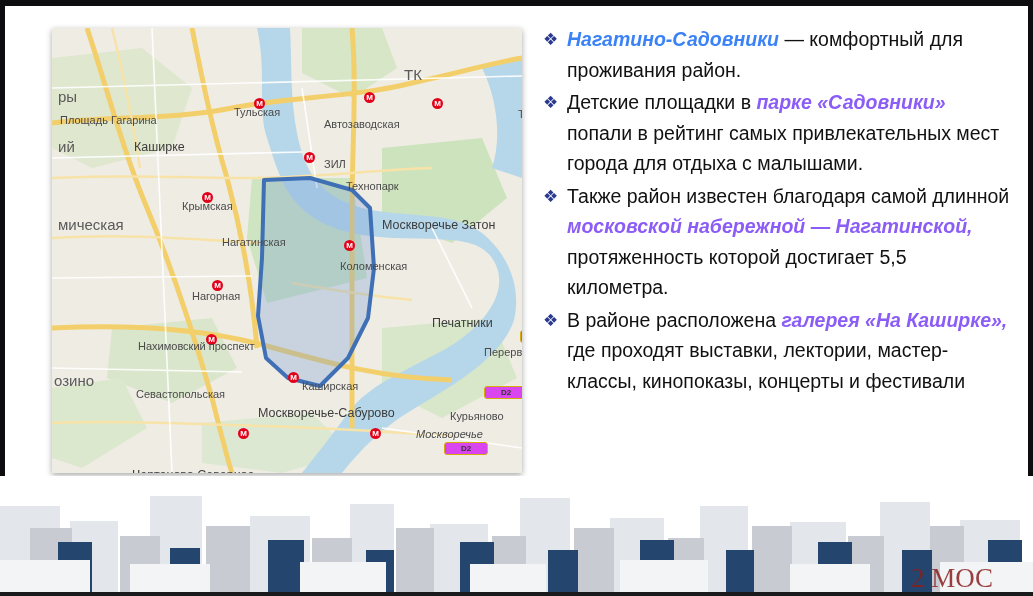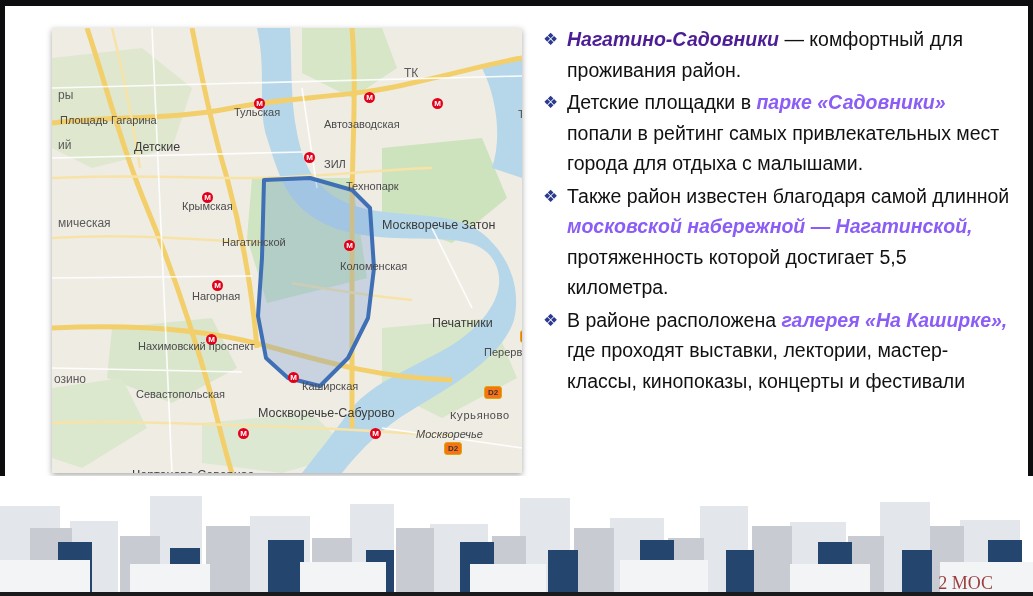--- a/index.html
+++ b/index.html
@@ -60,40 +60,40 @@
   .map-canvas svg { display: block; }
   .map-label {
     position: absolute;
     font-family: "Liberation Sans", sans-serif;
     color: #4b4b4b;
     white-space: nowrap;
     pointer-events: none;
   }
   .lbl-major { font-size: 12.5px; color: #3c3c3c; }
   .lbl-mid   { font-size: 11px;  color: #4a4a4a; }
-  .lbl-small { font-size: 12px;  color: #5a5a5a; }
+  .lbl-small { font-size: 15px;  color: #5a5a5a; }
   .metro-dot {
     position: absolute;
     width: 11px; height: 11px;
     border-radius: 50%;
     background: #e2001a;
     color: #fff;
     font-size: 8px;
     line-height: 11px;
     text-align: center;
     font-weight: bold;
   }
   .road-badge {
     position: absolute;
-    background: #f97316;
+    background: #d946ef;
     color: #333;
     font-size: 8px;
     font-weight: bold;
     border-radius: 3px;
-    padding: 0 3px;
+    padding: 0 16px;
     line-height: 11px;
     border: 1px solid #d8ab0d;
   }
 
   
   .text-panel {
     position: absolute;
     left: 543px;
     top: 24px;
     width: 470px;
@@ -108,21 +108,21 @@
   }
   .bullet-mark {
     position: absolute;
     left: 0;
     top: 2px;
     color: #2b3a8f;
     font-size: 17px;
     line-height: 28px;
   }
   .accent-blue {
-    color: #4c1d95;
+    color: #3b82f6;
     font-style: italic;
     font-weight: bold;
   }
   .bolditalic {
     font-style: italic;
     font-weight: bold;
     color: #8b5cf6;
   }
 
   
@@ -131,21 +131,21 @@
     left: 0;
     bottom: 0;
     width: 1033px;
     height: 120px;
     overflow: hidden;
   }
   .wm {
     position: absolute;
     right: 40px;
     bottom: 2px;
-    font-size: 18px;
+    font-size: 27px;
     color: #8a1f1f;
     font-family: "Liberation Serif", serif;
     opacity: .85;
   }
 </style>
 </head>
 <body>
 
 <div class="slide">
 
@@ -225,41 +225,41 @@
     <div id="badge-layer">
         <div class="road-badge" style="left: 468px; top: 302px;">D2</div>
         <div class="road-badge" style="left: 432px; top: 358px;">D2</div>
         <div class="road-badge" style="left: 392px; top: 414px;">D2</div>
       </div>
 
     <div id="label-layer">
         <div class="map-label lbl-small" style="left: 6px; top: 60px;">ры</div>
         <div class="map-label lbl-mid" style="left: 8px; top: 86px; text-align: right;">Площадь Гагарина</div>
         <div class="map-label lbl-small" style="left: 6px; top: 110px;">ий</div>
-        <div class="map-label lbl-major" style="left: 82px; top: 112px;">Детские</div>
+        <div class="map-label lbl-major" style="left: 82px; top: 112px;">Каширке</div>
         <div class="map-label lbl-mid" style="left: 182px; top: 78px;">Тульская</div>
         <div class="map-label lbl-mid" style="left: 272px; top: 90px;">Автозаводская</div>
         <div class="map-label lbl-small" style="left: 352px; top: 38px;">ТК</div>
         <div class="map-label lbl-mid" style="left: 466px; top: 80px;">Тексти</div>
         <div class="map-label lbl-mid" style="left: 272px; top: 130px;">ЗИЛ</div>
         <div class="map-label lbl-mid" style="left: 294px; top: 152px;">Технопарк</div>
         <div class="map-label lbl-mid" style="left: 130px; top: 172px;">Крымская</div>
         <div class="map-label lbl-small" style="left: 6px; top: 188px;">мическая</div>
         <div class="map-label lbl-major" style="left: 330px; top: 190px;">Москворечье Затон</div>
-        <div class="map-label lbl-mid" style="left: 170px; top: 208px;">Нагатинской</div>
+        <div class="map-label lbl-mid" style="left: 170px; top: 208px;">Нагатинская</div>
         <div class="map-label lbl-mid" style="left: 288px; top: 232px;">Коломенская</div>
         <div class="map-label lbl-mid" style="left: 140px; top: 262px;">Нагорная</div>
         <div class="map-label lbl-major" style="left: 380px; top: 288px;">Печатники</div>
         <div class="map-label lbl-mid" style="left: 86px; top: 312px;">Нахимовский проспект</div>
         <div class="map-label lbl-mid" style="left: 432px; top: 318px;">Перерва</div>
         <div class="map-label lbl-mid" style="left: 250px; top: 352px;">Каширская</div>
         <div class="map-label lbl-small" style="left: 2px; top: 344px;">озино</div>
         <div class="map-label lbl-mid" style="left: 84px; top: 360px;">Севастопольская</div>
         <div class="map-label lbl-major" style="left: 206px; top: 378px;">Москворечье-Сабурово</div>
-        <div class="map-label lbl-mid" style="left: 398px; top: 382px; font-family: Liberation Mono, monospace;">Курьяново</div>
+        <div class="map-label lbl-mid" style="left: 398px; top: 382px;">Курьяново</div>
         <div class="map-label lbl-mid" style="left: 364px; top: 400px; font-style: italic;">Москворечье</div>
         <div class="map-label lbl-major" style="left: 80px; top: 440px;">Чертаново Северное</div>
       </div>
   </div>
 
   <div class="text-panel" id="text-layer">
       <div class="para"><span class="bullet-mark">❖</span><span class="accent-blue">Нагатино-Садовники</span><span> — комфортный для проживания район.</span></div>
       <div class="para"><span class="bullet-mark">❖</span><span>Детские площадки в </span><span class="bolditalic">парке «Садовники»</span><span> попали в рейтинг самых привлекательных мест города для отдыха с малышами.</span></div>
       <div class="para"><span class="bullet-mark">❖</span><span>Также район известен благодаря самой длинной </span><span class="bolditalic">московской набережной — Нагатинской,</span><span> протяженность которой достигает 5,5 километра.</span></div>
       <div class="para"><span class="bullet-mark">❖</span><span>В районе расположена </span><span class="bolditalic">галерея «На Каширке»,</span><span> где проходят выставки, лектории, мастер-классы, кинопоказы, концерты и фестивали</span></div>

